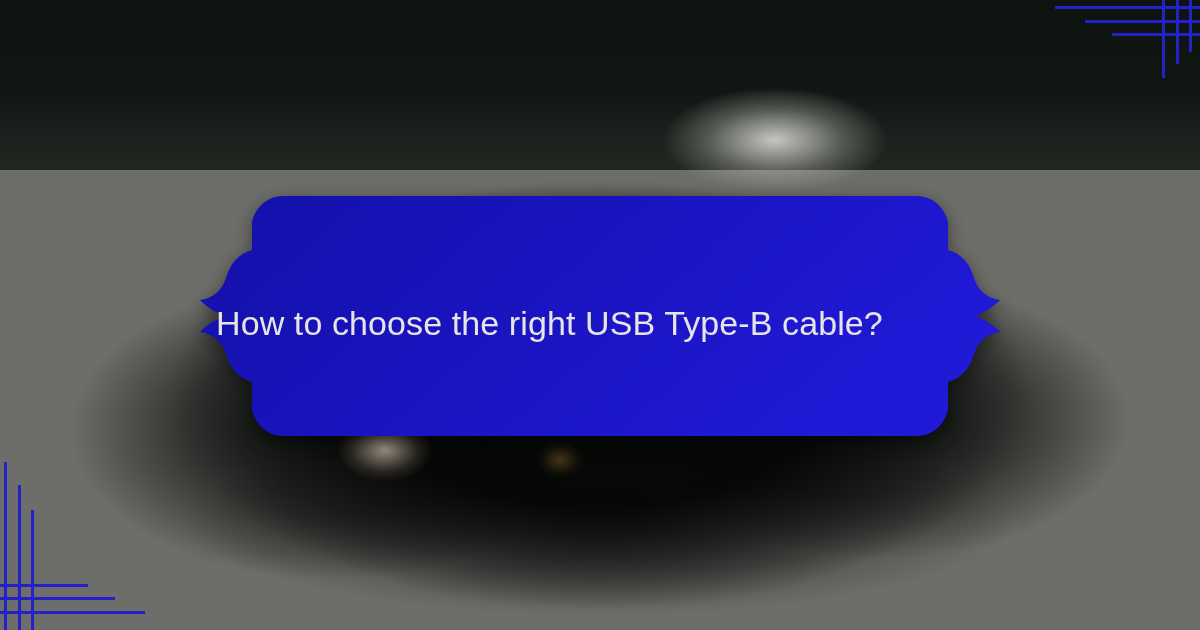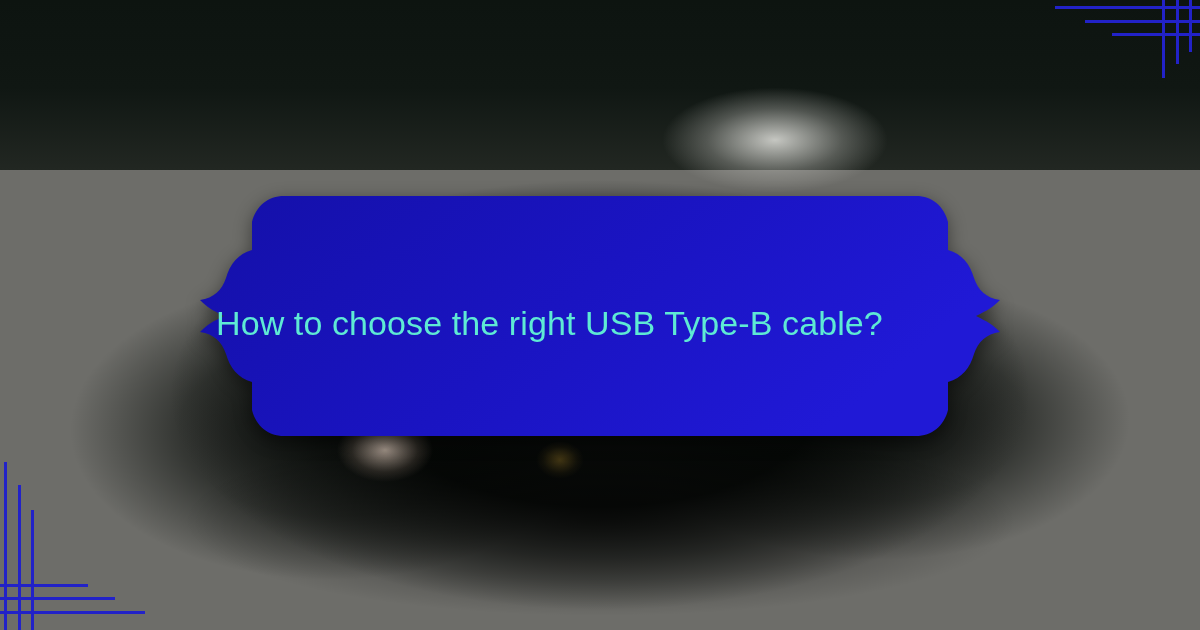--- a/index.html
+++ b/index.html
@@ -86,21 +86,21 @@
   }
   .banner-svg { display: block; width: 100%; height: 100%; }
 
   .banner-title {
     position: absolute;
     left: 0; right: 0;
     top: 300px;
     text-align: left;
     padding-left: 216px;
     padding-right: 180px;
-    color: #5eead4;
+    color: #e5e5e5;
     font-size: 34px;
     line-height: 46px;
     font-weight: 400;
     letter-spacing: 0.1px;
     white-space: nowrap;
   }
 </style>
 </head>
 <body>
 

